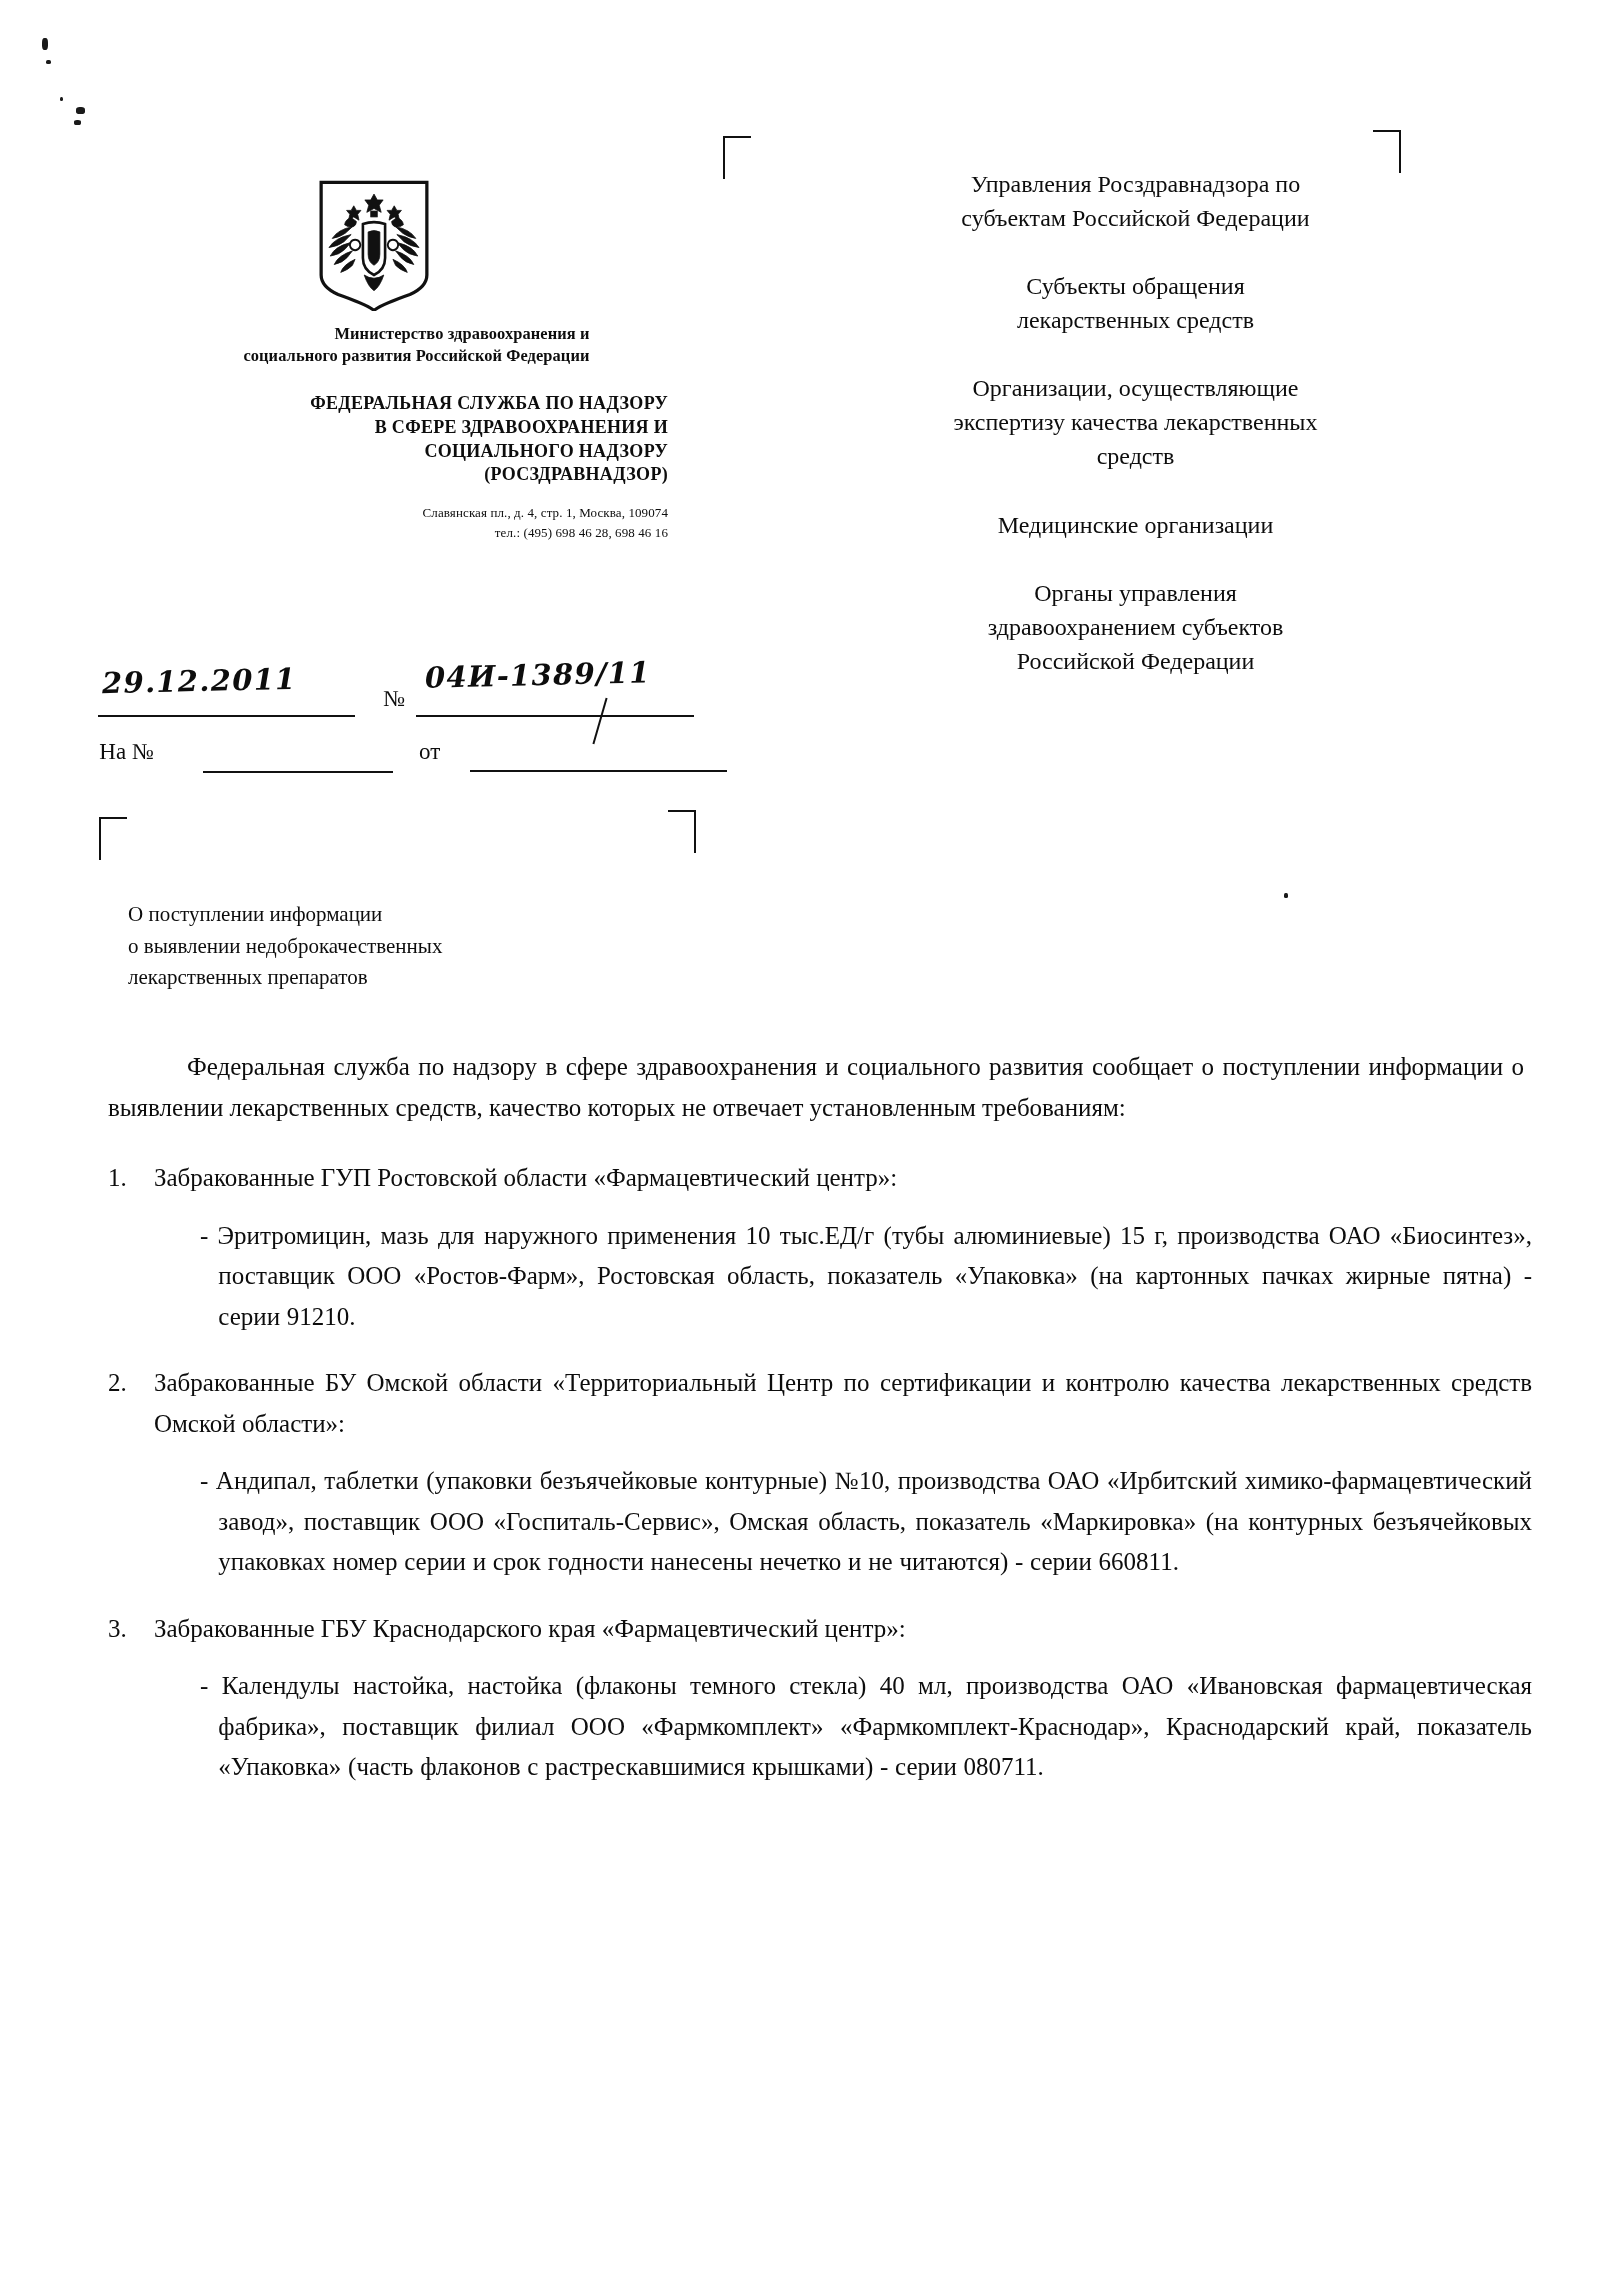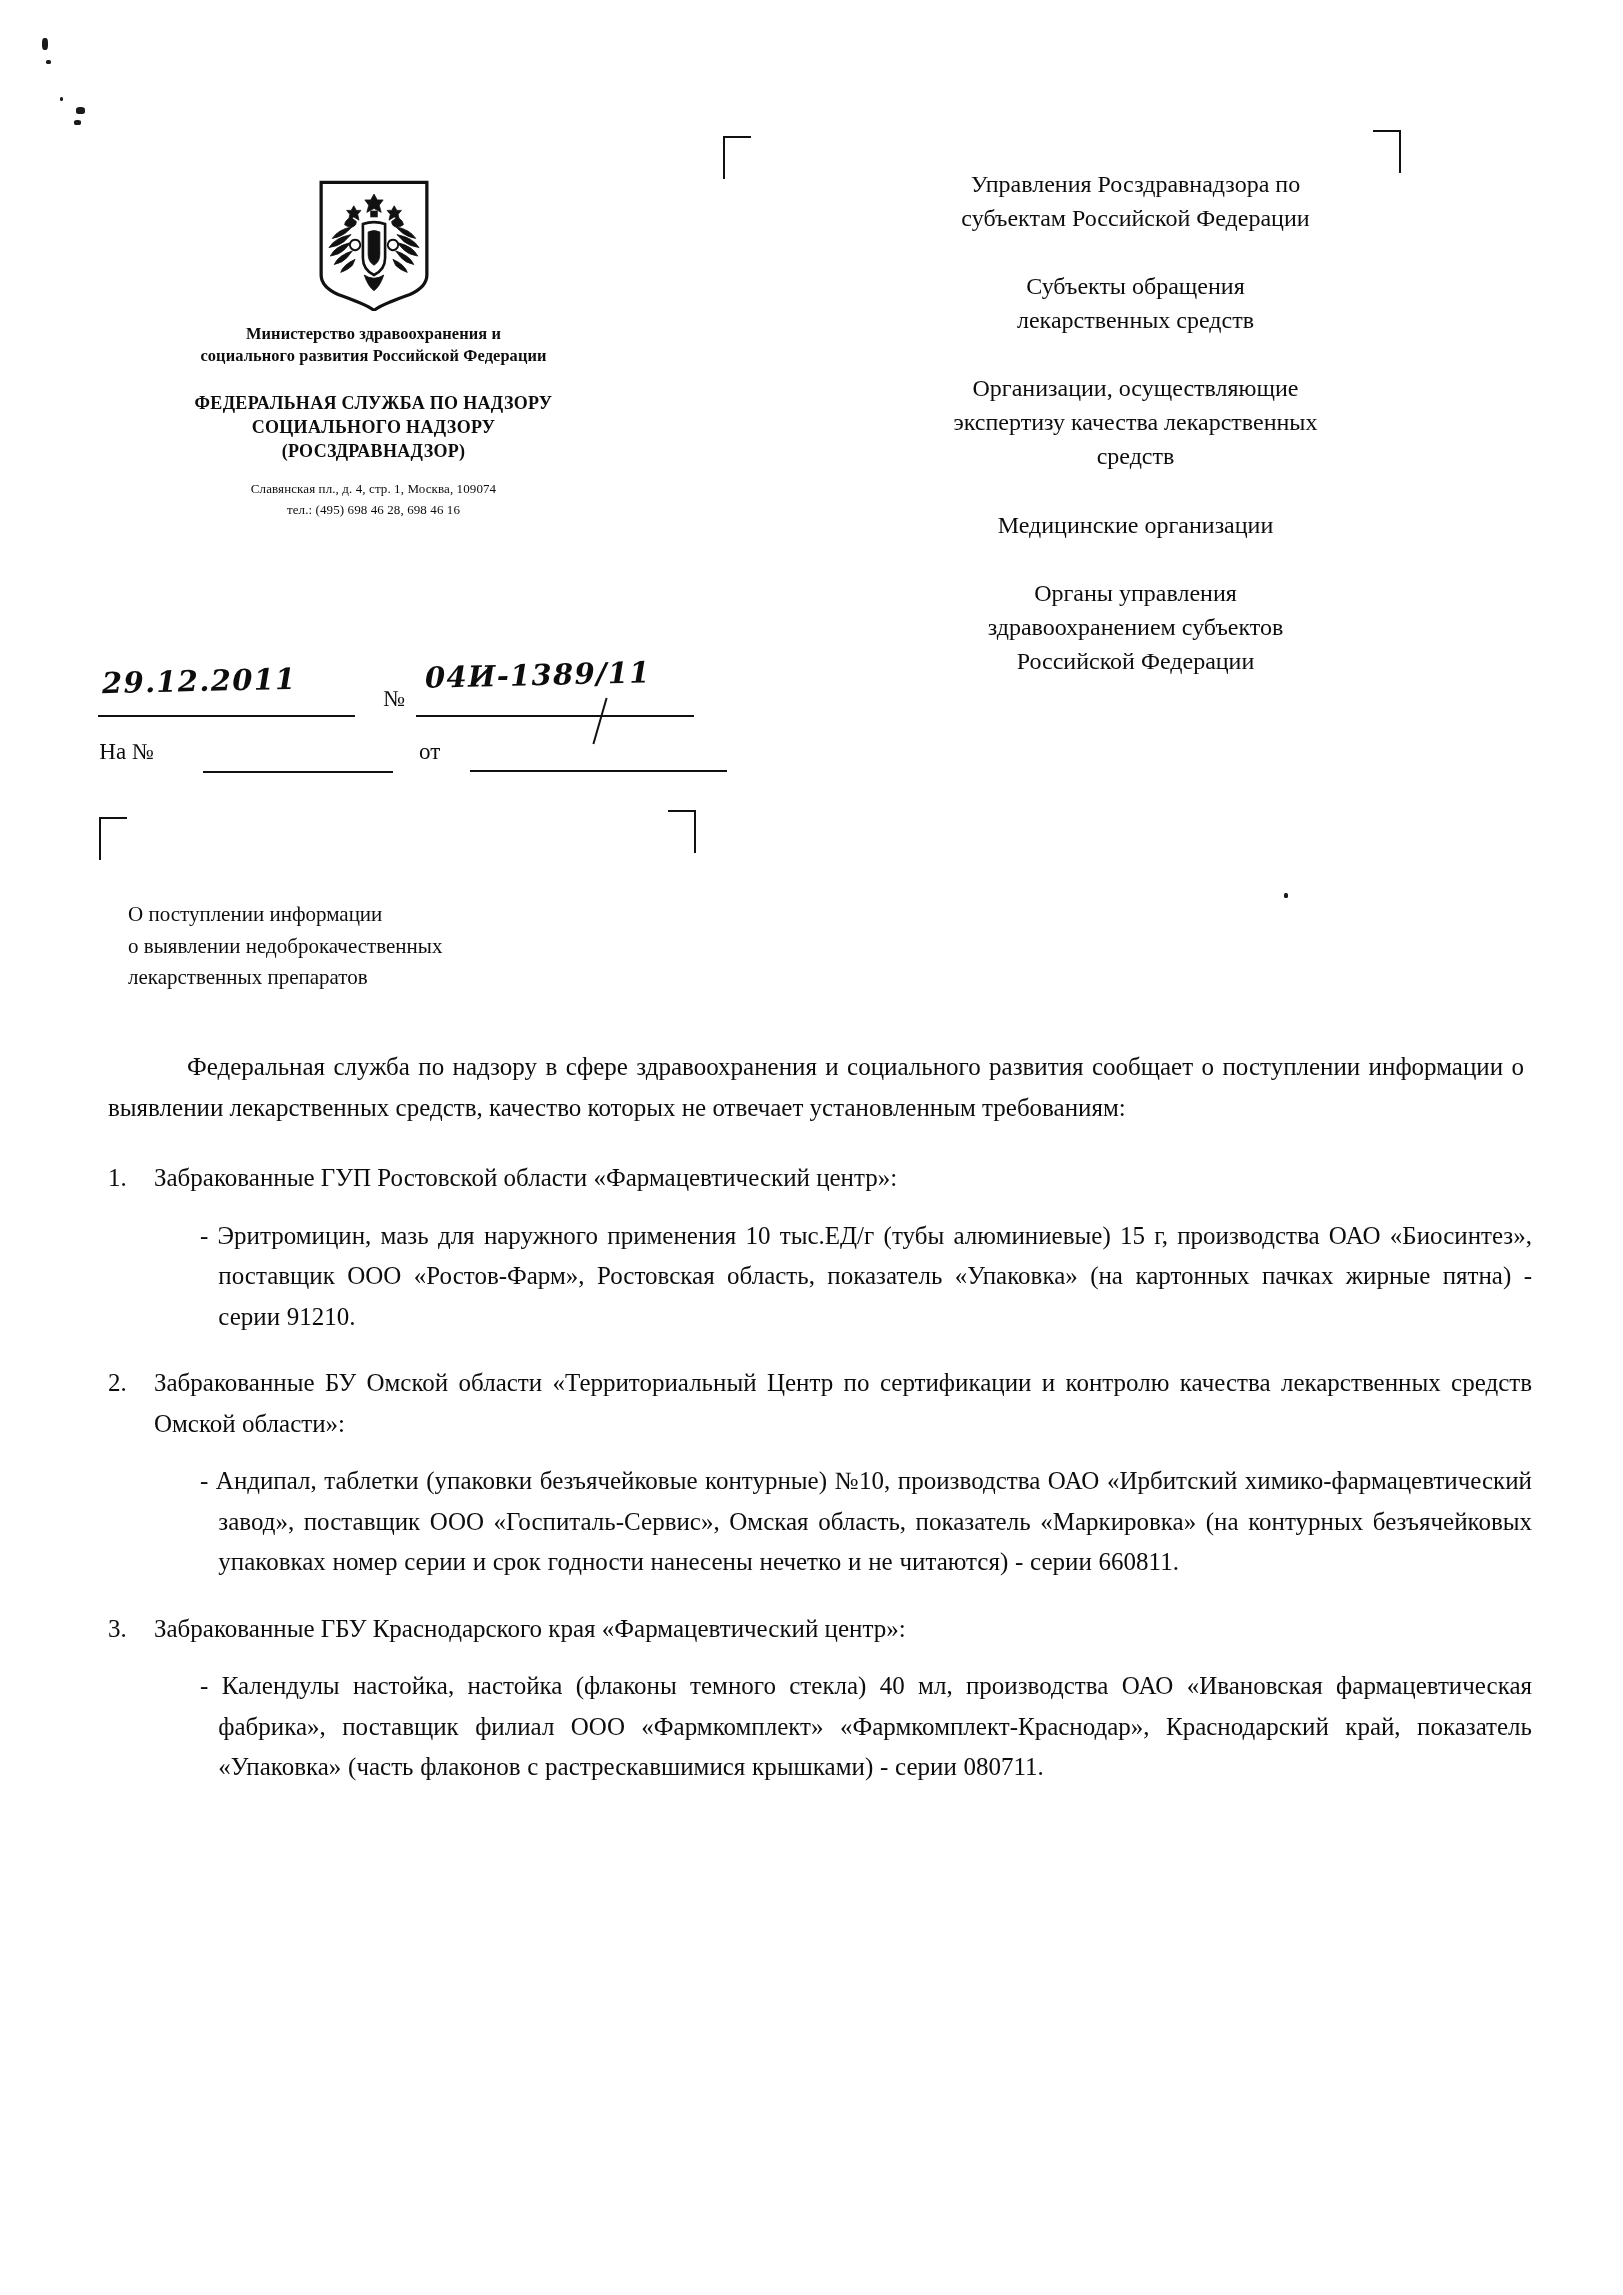--- a/index.html
+++ b/index.html
@@ -24,21 +24,21 @@
     background: #1a1a1a;
     border-radius: 40%;
   }
 
   
   .letterhead {
     position: absolute;
     left: 79px;
     top: 177px;
     width: 589px;
-    text-align: center;
+    text-align: right;
   }
   .emblem-wrap {
     display: flex;
     justify-content: center;
     margin-bottom: 11.8px;
   }
   .emblem {
     width: 124px;
     height: 134px;
     display: block;
@@ -221,20 +221,21 @@
           <path d="M124 96 a8 8 0 1 0 0.1 0 z" fill="#fff" stroke-width="3"></path>
         </g>
       </svg>
     </div>
 
     <div class="ministry-line">Министерство здравоохранения и</div>
     <div class="ministry-line">социального развития Российской Федерации</div>
 
     <div class="agency-name">
       <div>ФЕДЕРАЛЬНАЯ СЛУЖБА ПО НАДЗОРУ</div>
+      <div>В СФЕРЕ ЗДРАВООХРАНЕНИЯ И</div>
       <div>СОЦИАЛЬНОГО НАДЗОРУ</div>
       <div>(РОСЗДРАВНАДЗОР)</div>
     </div>
 
     <div class="address-line">Славянская пл., д. 4, стр. 1, Москва, 109074</div>
     <div class="address-line" style="margin-top:1.3px">тел.: (495) 698 46 28, 698 46 16</div>
   </div>
 
   <div class="refblock">
 

